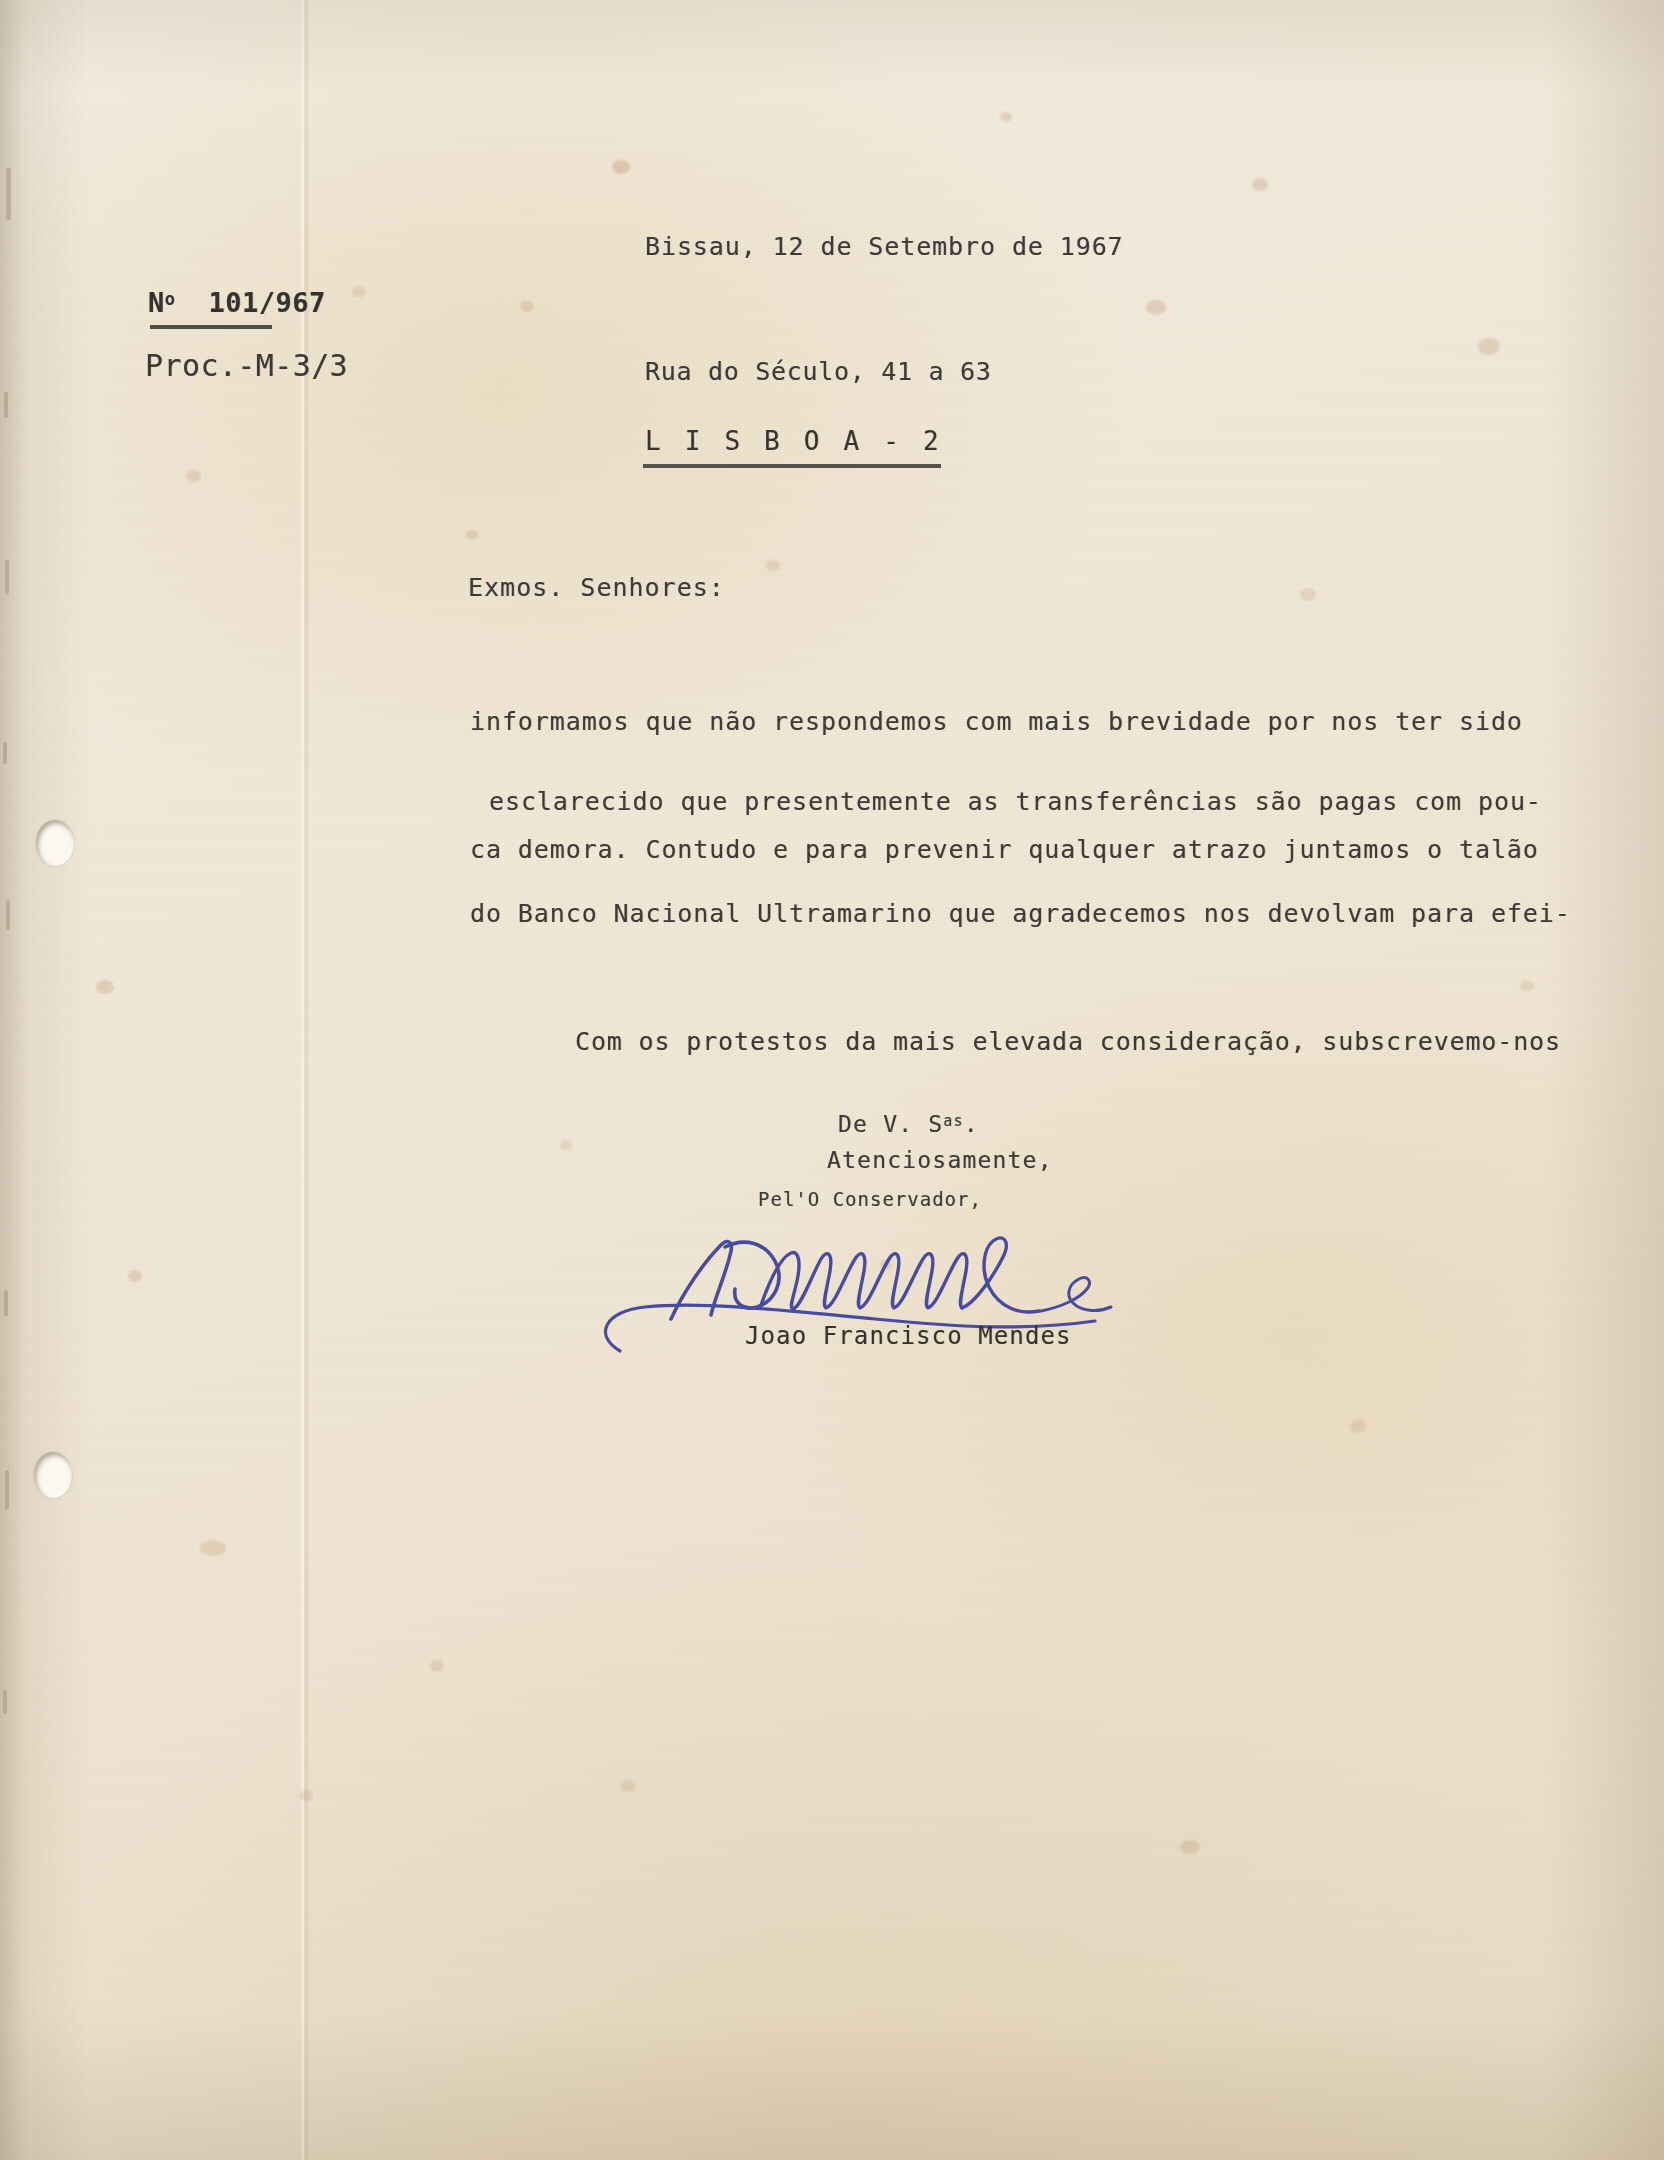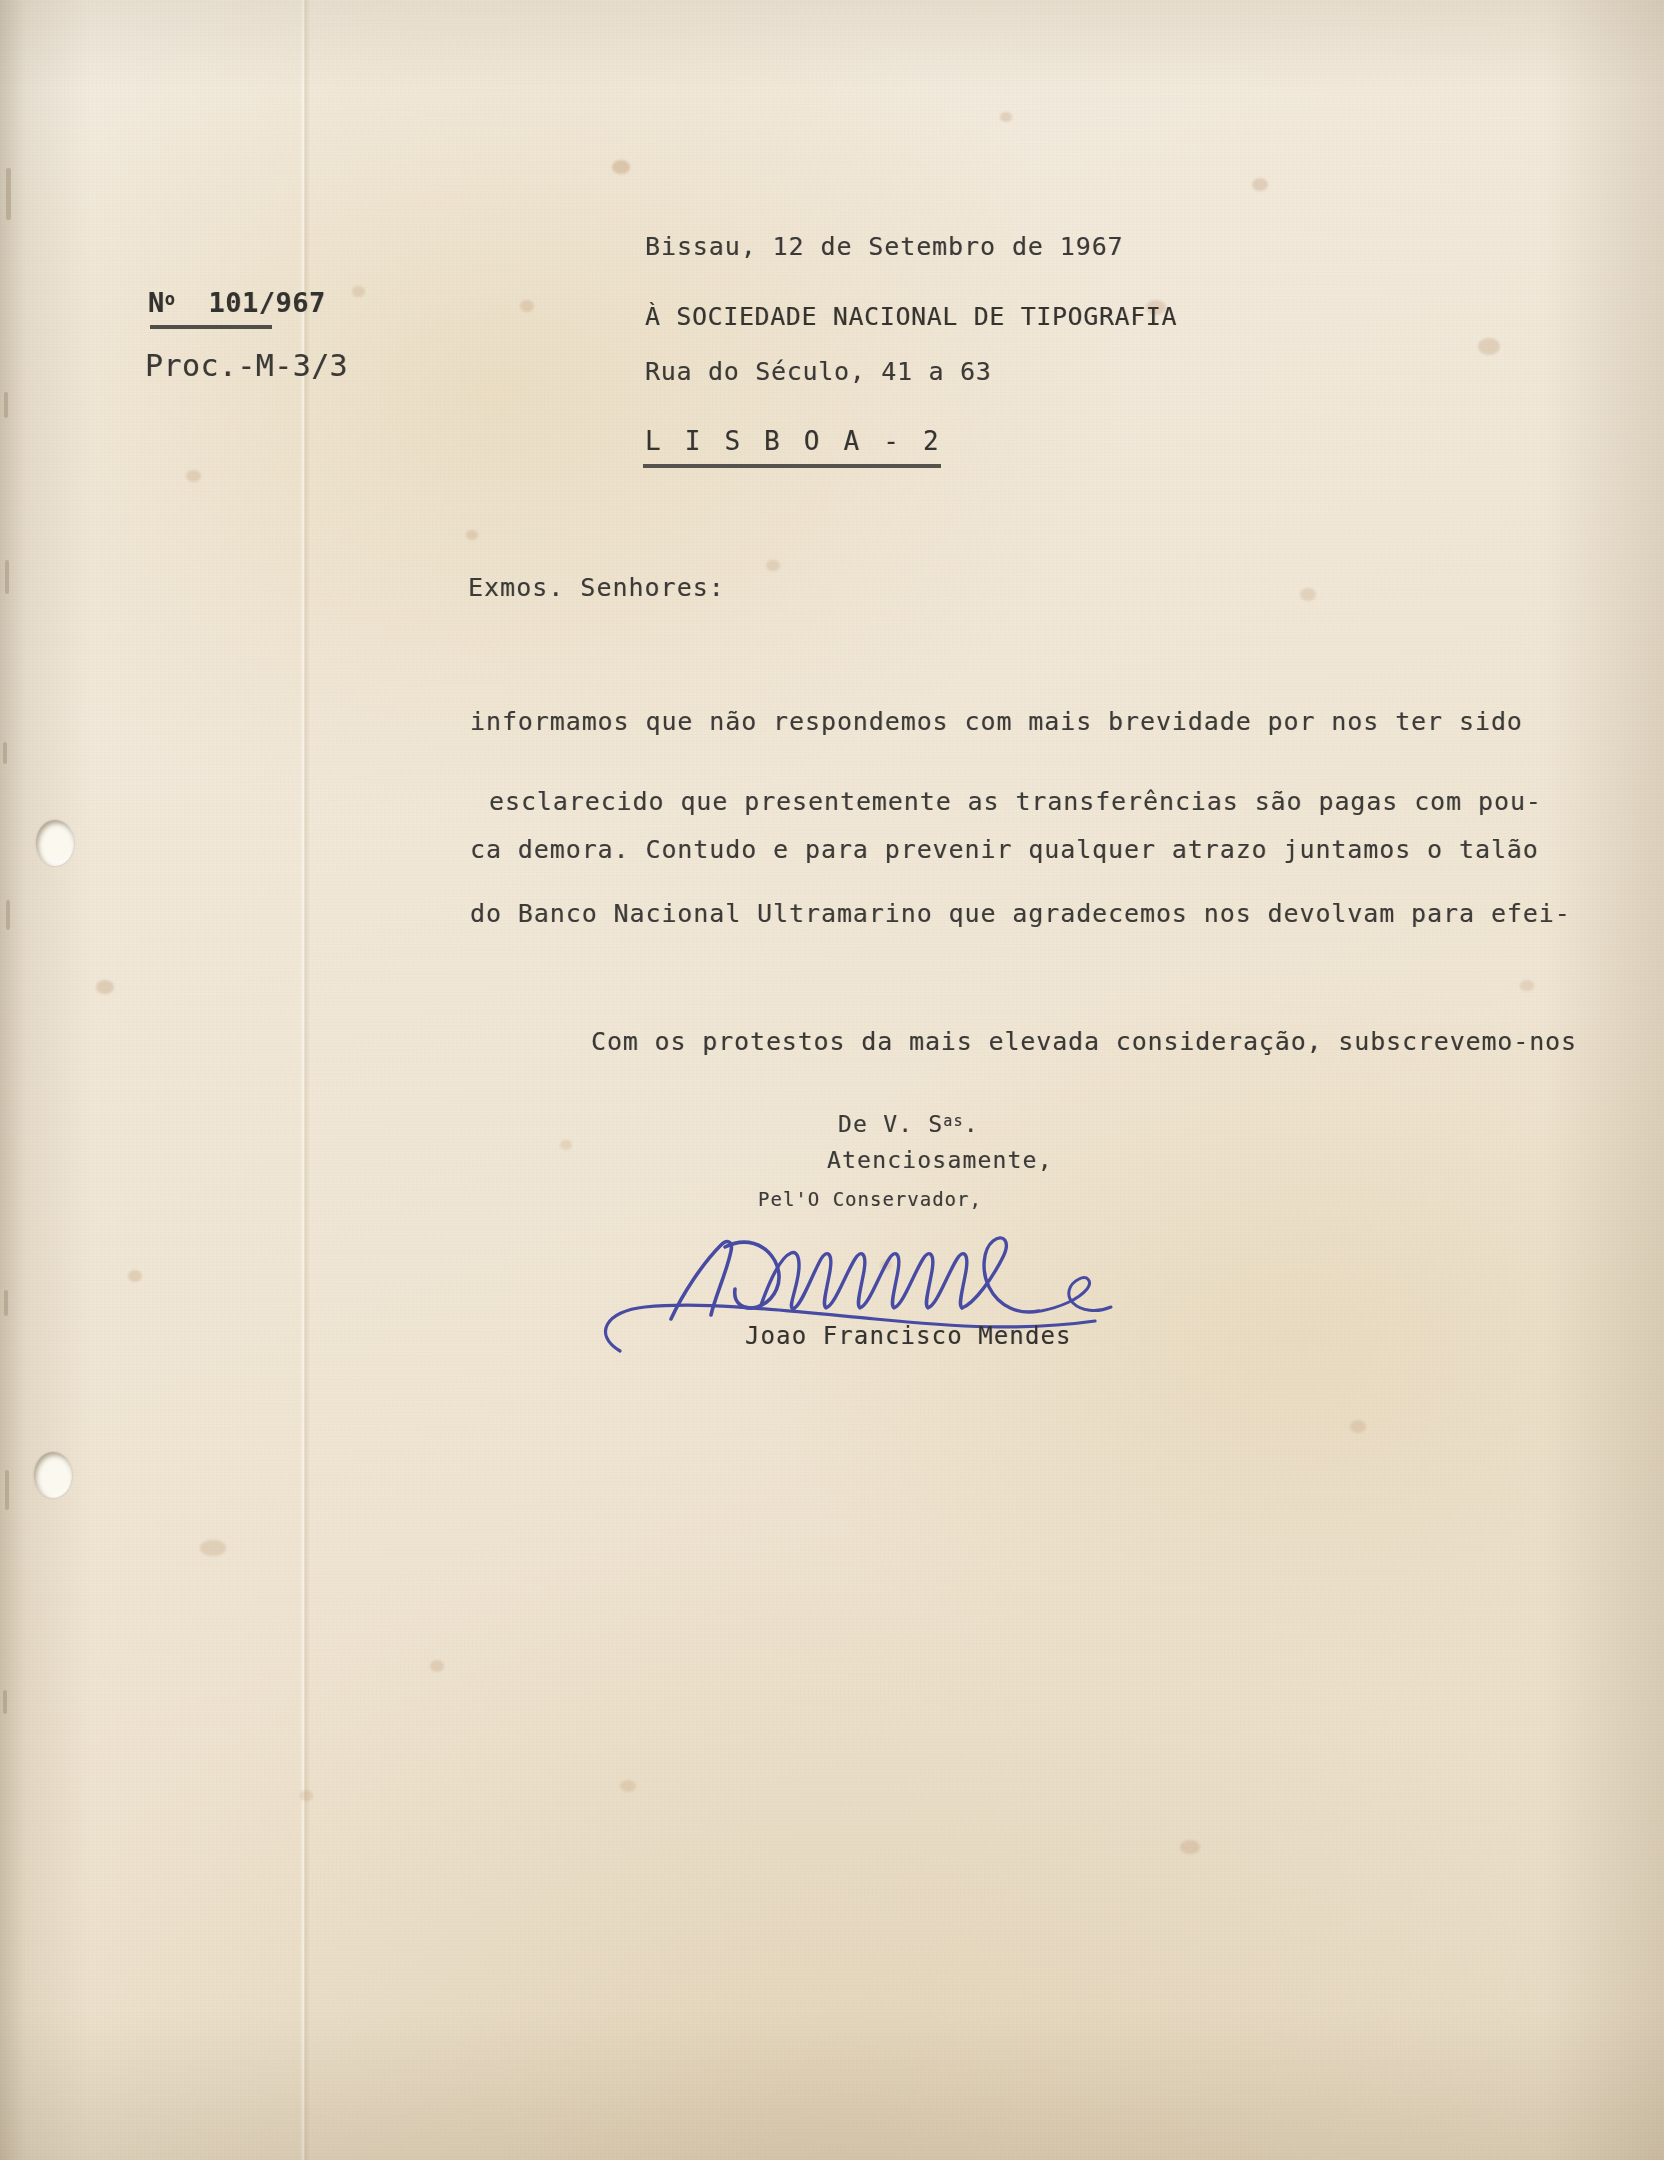--- a/index.html
+++ b/index.html
@@ -191,21 +191,20 @@
     color: #302f2c;
     font-weight: 700;
   }
 
   .closing-para {
     left: 575px;
     top: 1027px;
     font-size: 25px;
     letter-spacing: 0.85px;
     color: #3a3936;
-    margin-left: 16px;
   }
 
   .sig-l1 {
     left: 838px;
     top: 1111px;
     font-size: 23px;
     letter-spacing: 1.2px;
   }
   .sig-l1 .ord {
     font-size: 15px;
@@ -287,21 +286,20 @@
   <div class="spot" style="left:880px; top:1260px;  width:12px; height:10px; background:rgba(176,130,90,0.20);"></div>
   <div class="spot" style="left:1520px; top:980px;  width:14px; height:11px; background:rgba(172,126,86,0.18);"></div>
   <div class="spot" style="left:560px; top:1140px;  width:12px; height:10px; background:rgba(178,132,90,0.18);"></div>
 
   <div class="typed ref-no"><span class="ref-label">N</span><span class="sup">o</span>&nbsp;&nbsp;<span>101/967</span></div>
   <div class="ref-underline"></div>
   <div class="typed proc">Proc.-M-3/3</div>
 
   <div class="typed date-line">Bissau, 12 de Setembro de 1967</div>
 
-  <div class="typed addr-1">À SOCIEDADE NACIONAL DE TIPOGRAFIA</div>
   <div class="typed addr-2">Rua do Século, 41 a 63</div>
   <div class="typed addr-3">L I S B O A - 2</div>
   <div class="addr-underline"></div>
 
   <div class="typed salutation">Exmos. Senhores:</div>
 
   <div class="typed body-line" style="left:470px; top:707px;">informamos que não respondemos com mais brevidade por nos ter sido</div>
   <div class="typed body-line" style="left:489px; top:771px;margin-top:16px;">esclarecido que presentemente as transferências são pagas com pou-</div>
   <div class="typed body-line" style="left:470px; top:835px;">ca demora. Contudo e para prevenir qualquer atrazo juntamos o talão</div>
   <div class="typed body-line" style="left:470px; top:899px;">do Banco Nacional Ultramarino que agradecemos nos devolvam para efei-</div>

